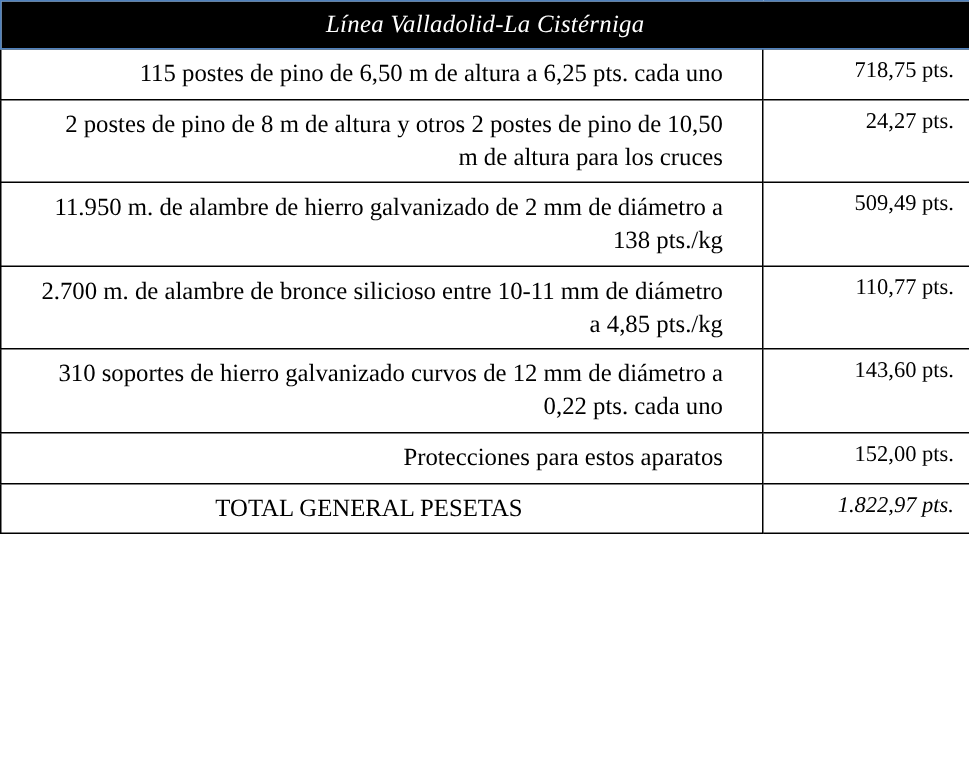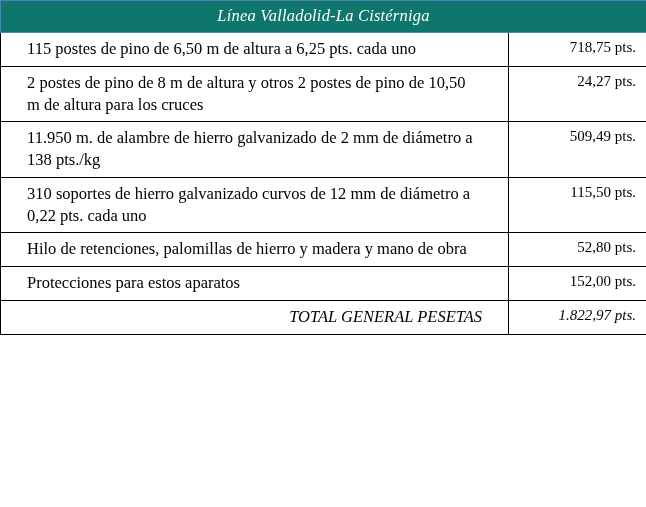--- a/index.html
+++ b/index.html
@@ -23,53 +23,52 @@
   table.cost-table {
     border-collapse: collapse;
     table-layout: fixed;
     width: 646px;
     margin: 0;
   }
   table.cost-table col.desc { width: 508px; }
   table.cost-table col.amount { width: 138px; }
 
   .title-row td {
-    background: #0f766e;
+    background: #000000;
     color: #ffffff;
     font-style: italic;
     font-size: 16.5px;
     text-align: center;
     padding: 5px 6px 6px 6px;
     border: 1px solid #4f81bd;
     letter-spacing: 0.2px;
   }
 
   td.desc {
-    text-align: left;
+    text-align: right;
     font-size: 16.5px;
     line-height: 1.32;
     padding: 5px 26px 6px 26px;
     border-left: 1px solid #000000;
     border-right: 1px solid #000000;
     border-bottom: 1px solid #000000;
     vertical-align: top;
   }
   td.amount {
     text-align: right;
     font-size: 15px;
     line-height: 1.32;
     padding: 5px 10px 6px 8px;
     border-right: 1px solid #000000;
     border-bottom: 1px solid #000000;
     vertical-align: top;
     white-space: nowrap;
   }
   tr.total-row td.desc {
-    text-align: right;
-    font-style: italic;
+    text-align: center;
     padding-left: 9px;
     margin-top: 40px;
   }
   tr.total-row td.amount {
     font-style: italic;
     font-family: Liberation Serif, serif;
   }
   tr.two-line td.desc,
   tr.two-line td.amount { }
 </style>
@@ -95,31 +94,31 @@
       <tr class="two-line">
         <td class="desc">2 postes de pino de 8 m de altura y otros 2 postes de pino de 10,50 m de altura para los cruces</td>
         <td class="amount">24,27 pts.</td>
       </tr>
 
       <tr class="two-line">
         <td class="desc">11.950 m. de alambre de hierro galvanizado de 2 mm de diámetro a 138 pts./kg</td>
         <td class="amount">509,49 pts.</td>
       </tr>
 
+      <tr class="two-line">
+        <td class="desc">2.700 m. de alambre de bronce silicioso entre 10-11 mm de diámetro a 4,85 pts./kg</td>
+        <td class="amount">110,77 pts.</td>
+      </tr>
 
 
       <tr class="two-line">
         <td class="desc">310 soportes de hierro galvanizado curvos de 12 mm de diámetro a 0,22 pts. cada uno</td>
-        <td class="amount">115,50 pts.</td>
+        <td class="amount">143,60 pts.</td>
       </tr>
 
-      <tr class="two-line">
-        <td class="desc">Hilo de retenciones, palomillas de hierro y madera y mano de obra</td>
-        <td class="amount">52,80 pts.</td>
-      </tr>
 
 
       <tr>
         <td class="desc">Protecciones para estos aparatos</td>
         <td class="amount">152,00 pts.</td>
       </tr>
 
       <tr class="total-row">
         <td class="desc">TOTAL GENERAL PESETAS</td>
         <td class="amount">1.822,97 pts.</td>

